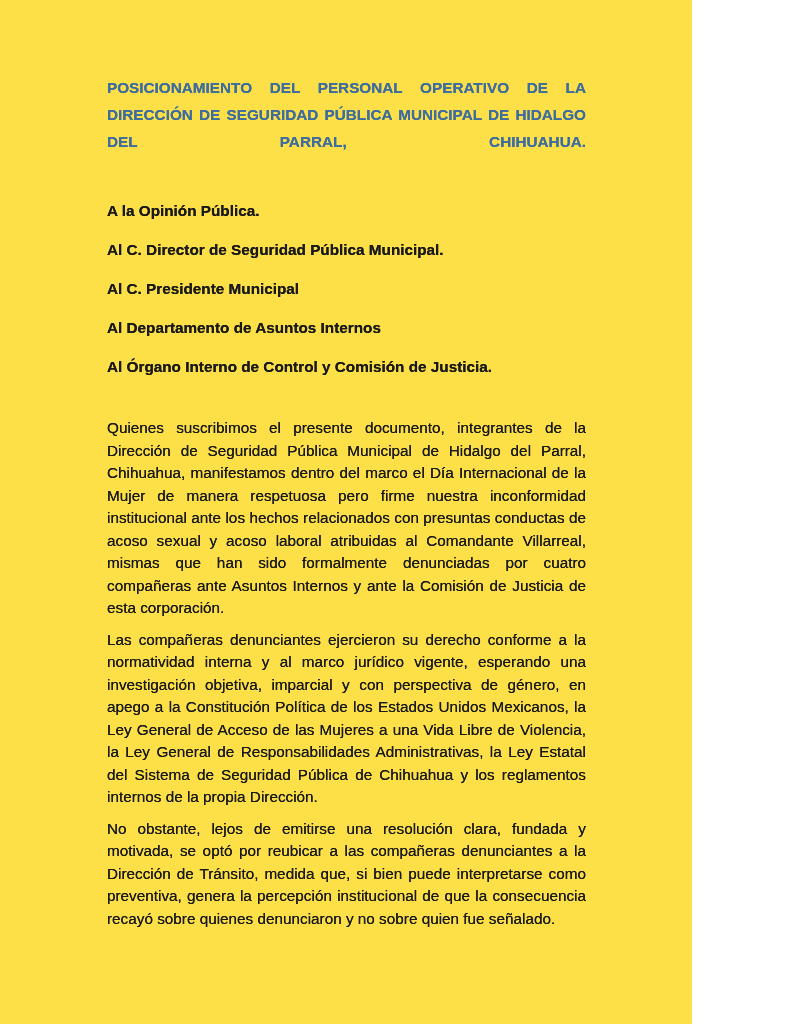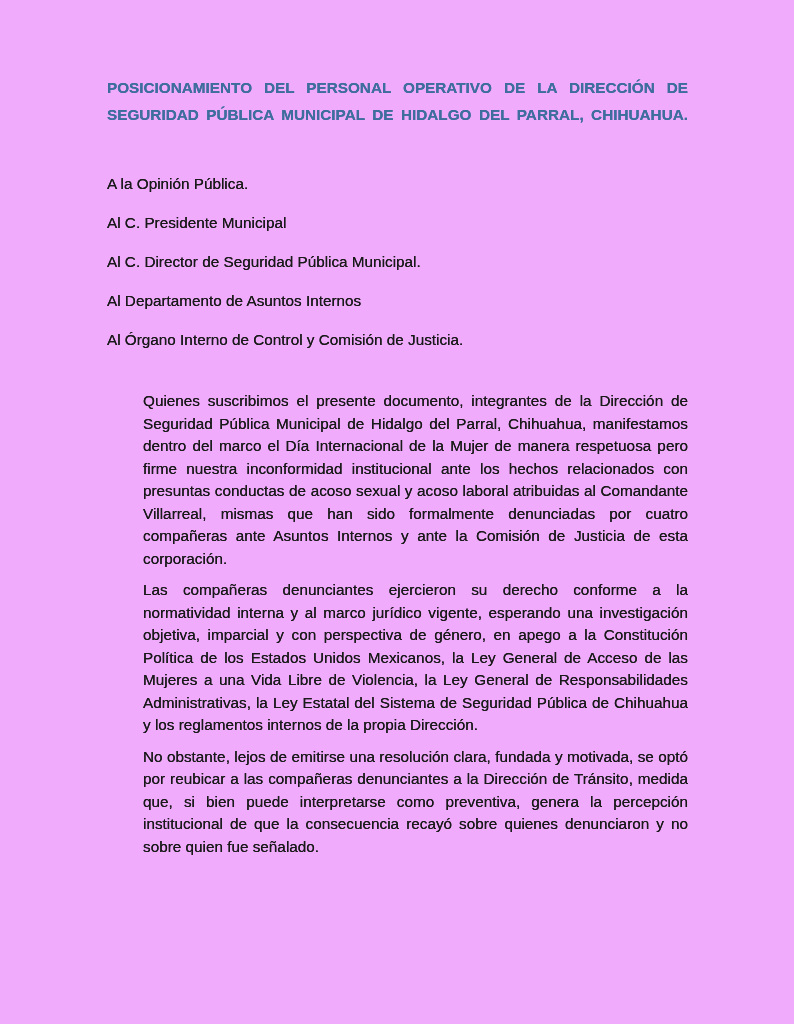--- a/index.html
+++ b/index.html
@@ -5,72 +5,71 @@
   * { margin: 0; padding: 0; box-sizing: border-box; }
   html, body { background: #ffffff; }
   body {
     width: 794px;
     height: 1024px;
     font-family: "Liberation Sans", "DejaVu Sans", sans-serif;
     overflow: hidden;
   }
   .page {
     position: relative;
-    width: 794px;
+    width: 692px;
     height: 1024px;
-    background: #f0abfc;
+    background: #fde047;
     overflow: hidden;
   }
   .content {
     padding: 74px 106px 0 107px;
     
     text-shadow: 0 0 0.5px;
   }
   .doc-title {
     color: var(--title-color, #3e6d9e);
     font-size: 15.3px;
     font-weight: 700;
     line-height: 27px;
     text-align: justify;
     text-align-last: justify;
     margin-bottom: 44px;
   }
   .addressee {
     color: var(--body-color, #1a1a1a);
     font-size: 15.3px;
-    font-weight: 400;
+    font-weight: 700;
     line-height: 24px;
     text-align: justify;
     margin-bottom: 15px;
   }
   .paragraphs {
     margin-top: 38px;
   }
   .para {
     color: var(--body-color, #1a1a1a);
     font-size: 15.3px;
     font-weight: 400;
     line-height: 22.5px;
     text-align: justify;
     margin-bottom: 9px;
-    margin-left: 36px;
   }
 </style>
 </head>
 <body style="background: rgb(255, 255, 255);">
 
 <div class="page">
   <div class="content">
 
     <h1 class="doc-title">POSICIONAMIENTO DEL PERSONAL OPERATIVO DE LA DIRECCIÓN DE SEGURIDAD PÚBLICA MUNICIPAL DE HIDALGO DEL PARRAL, CHIHUAHUA.</h1>
 
     <div class="addressees">
       <p class="addressee">A la Opinión Pública.</p>
+      <p class="addressee">Al C. Director de Seguridad Pública Municipal.</p>
       <p class="addressee">Al C. Presidente Municipal</p>
-      <p class="addressee">Al C. Director de Seguridad Pública Municipal.</p>
       <p class="addressee">Al Departamento de Asuntos Internos</p>
       <p class="addressee">Al Órgano Interno de Control y Comisión de Justicia.</p>
     </div>
 
     <div class="paragraphs">
       <p class="para">Quienes suscribimos el presente documento, integrantes de la Dirección de Seguridad Pública Municipal de Hidalgo del Parral, Chihuahua, manifestamos dentro del marco el Día Internacional de la Mujer de manera respetuosa pero firme nuestra inconformidad institucional ante los hechos relacionados con presuntas conductas de acoso sexual y acoso laboral atribuidas al Comandante Villarreal, mismas que han sido formalmente denunciadas por cuatro compañeras ante Asuntos Internos y ante la Comisión de Justicia de esta corporación.</p>
       <p class="para">Las compañeras denunciantes ejercieron su derecho conforme a la normatividad interna y al marco jurídico vigente, esperando una investigación objetiva, imparcial y con perspectiva de género, en apego a la Constitución Política de los Estados Unidos Mexicanos, la Ley General de Acceso de las Mujeres a una Vida Libre de Violencia, la Ley General de Responsabilidades Administrativas, la Ley Estatal del Sistema de Seguridad Pública de Chihuahua y los reglamentos internos de la propia Dirección.</p>
       <p class="para">No obstante, lejos de emitirse una resolución clara, fundada y motivada, se optó por reubicar a las compañeras denunciantes a la Dirección de Tránsito, medida que, si bien puede interpretarse como preventiva, genera la percepción institucional de que la consecuencia recayó sobre quienes denunciaron y no sobre quien fue señalado.</p>
     </div>
 

